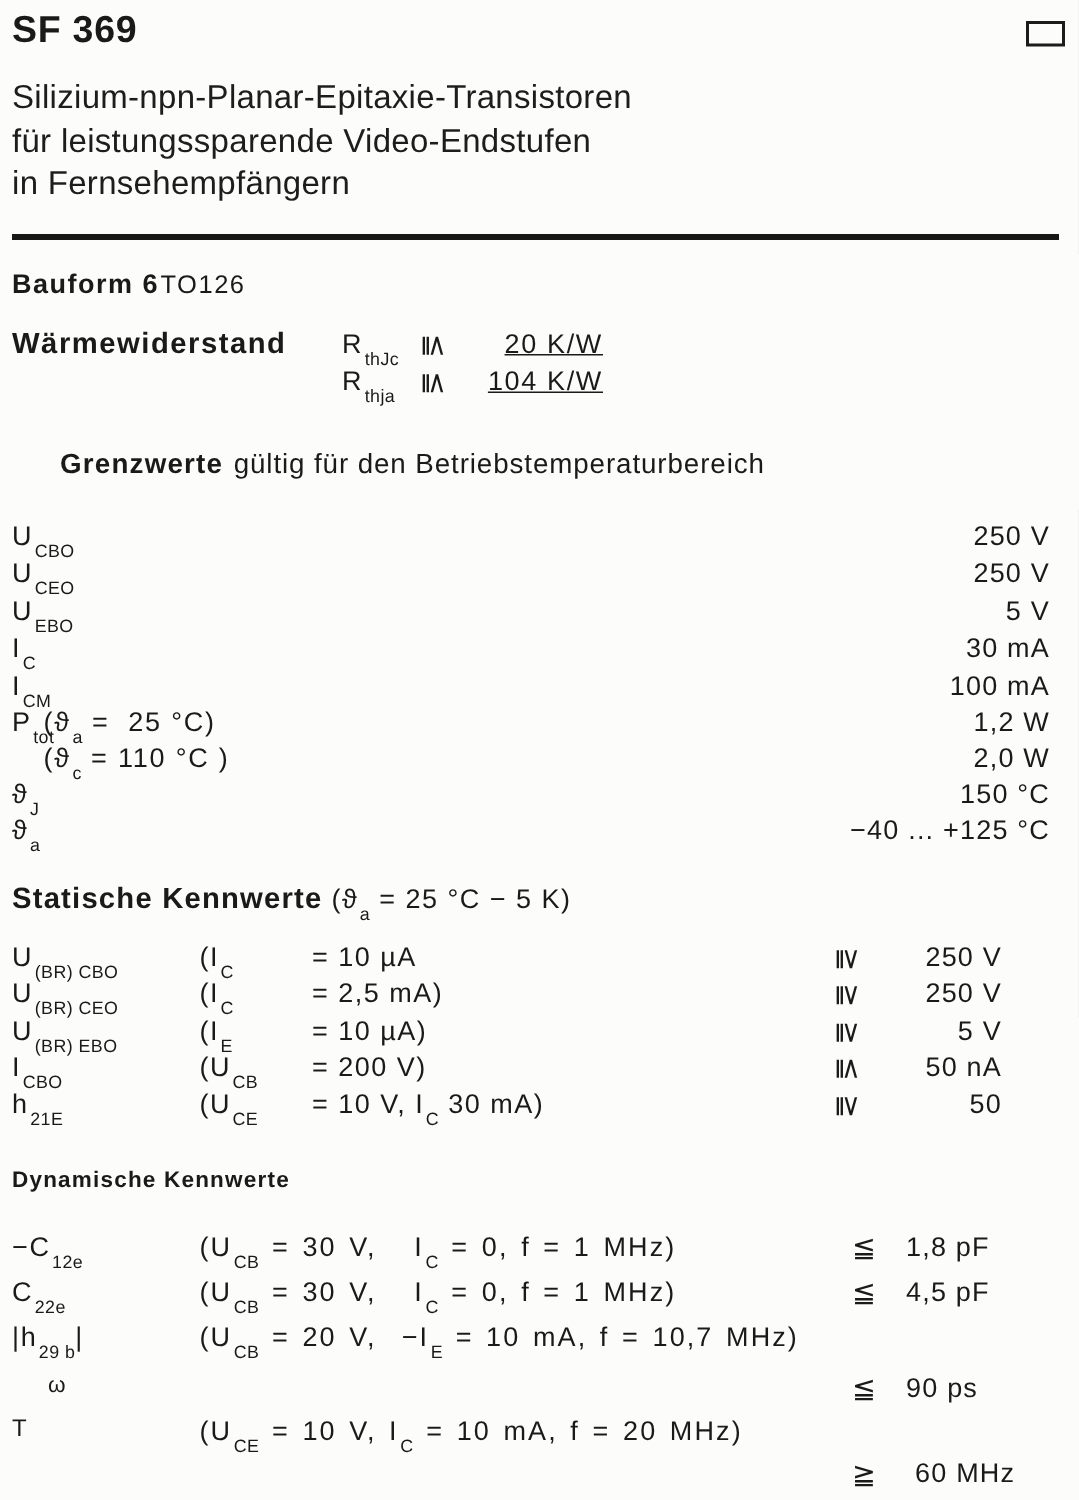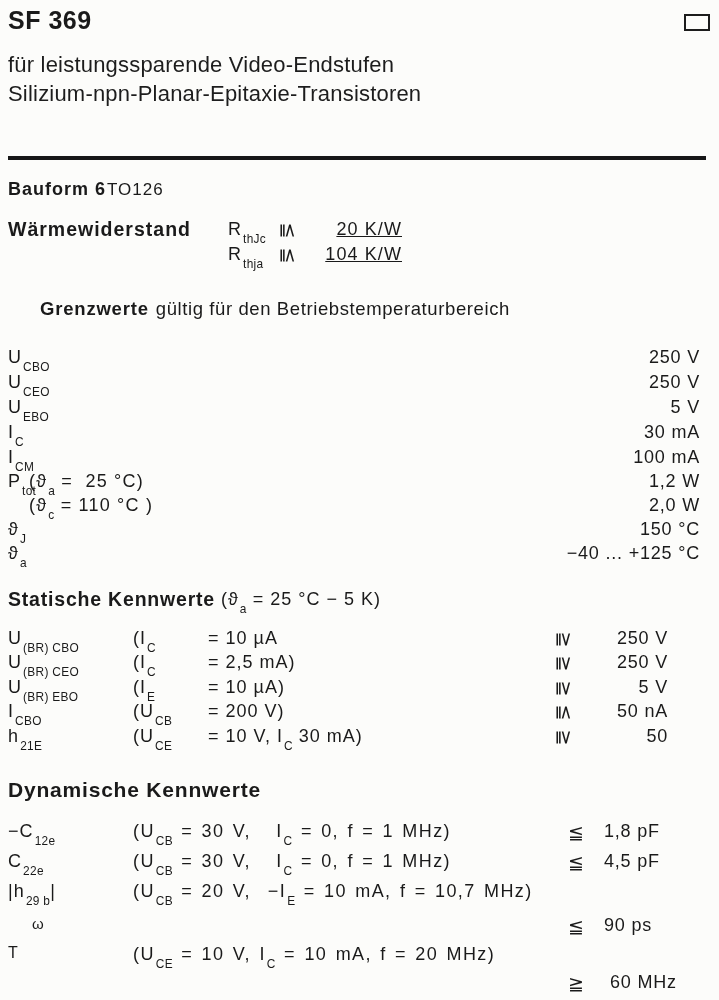--- a/index.html
+++ b/index.html
@@ -46,35 +46,36 @@
   .lcond{position:absolute;left:29px;white-space:pre;letter-spacing:1.2px;}
   .lval{position:absolute;right:19px;white-space:pre;text-align:right;letter-spacing:0.8px;}
   
   .static-heading{left:8px;top:588px;font-size:19.5px;font-weight:bold;letter-spacing:0.8px;}
   .static-heading-cond{position:absolute;left:213px;top:1px;font-size:18px;font-weight:normal;letter-spacing:1px;white-space:pre;}
   .sc1{position:absolute;left:133px;white-space:pre;letter-spacing:1px;}
   .sc2{position:absolute;left:208px;white-space:pre;letter-spacing:1px;}
   .srel{position:absolute;left:557px;}
   .sval{position:absolute;left:576px;width:92px;text-align:right;white-space:pre;letter-spacing:0.8px;}
   
-  .dynamic-heading{left:8px;top:778px;font-size:21px;font-weight:bold;letter-spacing:0.8px;}
+  .dynamic-heading{left:8px;top:778px;font-size:15px;font-weight:bold;letter-spacing:0.8px;}
   .dcond{position:absolute;left:133px;white-space:pre;letter-spacing:1.4px;word-spacing:2px;}
   .drel{position:absolute;left:568px;}
   .dval{position:absolute;left:604px;white-space:pre;letter-spacing:0.8px;}
 </style>
 </head>
 <body>
 
 <div class="page">
 
   <div class="abs part-number">SF 369</div>
   <div class="abs corner-box"></div>
   <div class="abs subtitle">
+    <div>Silizium-npn-Planar-Epitaxie-Transistoren</div>
     <div>für leistungssparende Video-Endstufen</div>
-    <div>Silizium-npn-Planar-Epitaxie-Transistoren</div>
+    <div>in Fernsehempfängern</div>
   </div>
   <div class="abs rule"></div>
 
   <div class="abs bauform-label">Bauform 6</div>
   <div class="abs bauform-pkg">TO126</div>
 
   <div class="abs thermal-heading">Wärmewiderstand</div>
   <div class="row trow" style="top:219px">
     <span class="sym">R<sub>thJc</sub></span>
     <span class="trel"><span class="rel rot">≦</span></span>

